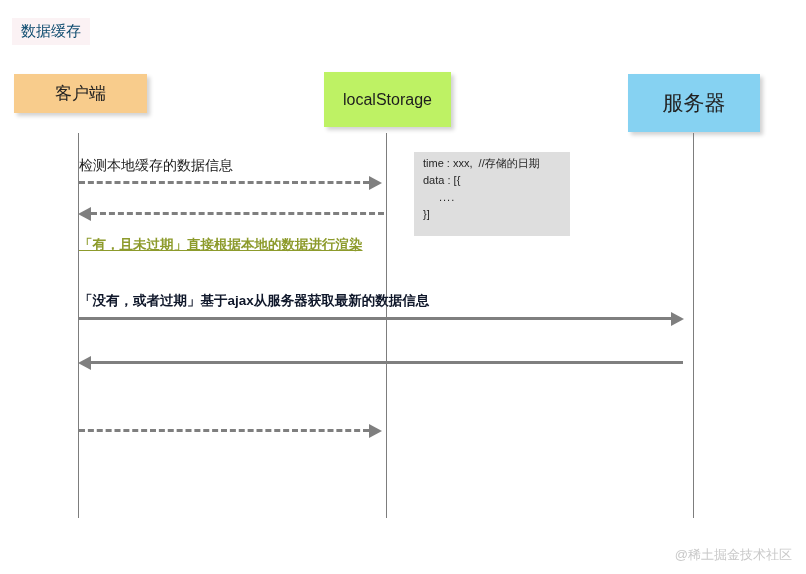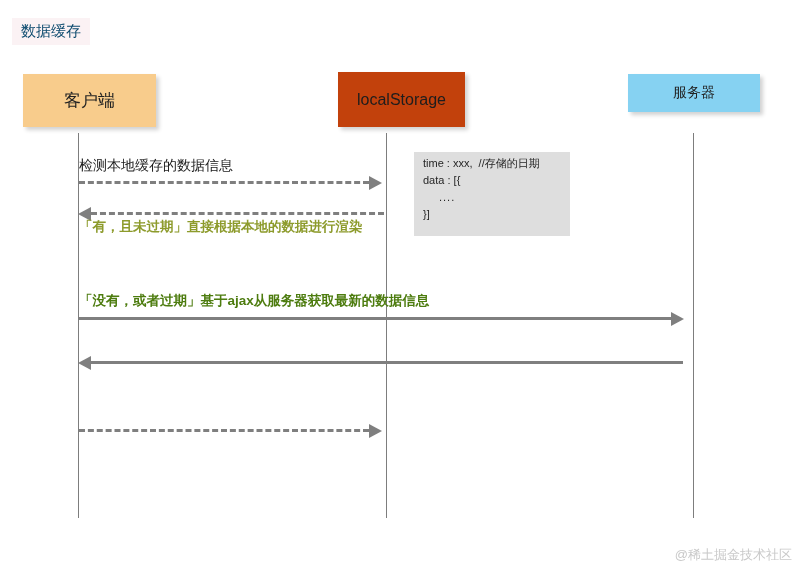--- a/index.html
+++ b/index.html
@@ -44,43 +44,41 @@
     box-shadow: 3px 3px 4px rgba(0,0,0,0.18);
   }
   .actor .ln {
     display: block;
     white-space: nowrap;
   }
   #actor-client {
     left: 14px;
     top: 74px;
     width: 133px;
-    height: 53px;
+    height: 39px;
     background: #f8cc8c;
     font-size: 17px;
-    margin-left: 9px;
   }
   #actor-storage {
     left: 324px;
     top: 72px;
     width: 127px;
     height: 55px;
-    background: #c2410c;
+    background: #bef264;
     font-size: 16px;
     line-height: 22px;
     color: #1d1d1d;
-    margin-left: 14px;
   }
   #actor-server {
     left: 628px;
     top: 74px;
     width: 132px;
-    height: 38px;
+    height: 58px;
     background: #86d2f2;
-    font-size: 14px;
+    font-size: 21px;
   }
 
   
   .lifeline {
     position: absolute;
     width: 1px;
     background: #7d7d7d;
   }
   #lifeline-client  { left: 78px;  top: 133px; height: 385px; }
   #lifeline-storage { left: 386px; top: 133px; height: 385px; }
@@ -88,21 +86,21 @@
 
   
   .msg-label {
     position: absolute;
     font-size: 14px;
     line-height: 18px;
     white-space: nowrap;
     color: #1b1b1b;
   }
   .msg-label.green { color: #8d9b2c; font-weight: bold; font-size: 13.5px; }
-  .msg-label.red   { color: #4d7c0f; font-weight: bold; font-size: 13.5px; }
+  .msg-label.red   { color: #0f172a; font-weight: bold; font-size: 13.5px; }
 
   .arrow-line {
     position: absolute;
     height: 0;
     border-top: 3px solid #7f7f7f;
   }
   .arrow-line.dashed {
     border-top-style: dashed;
     border-top-width: 3.5px;
   }
@@ -171,21 +169,21 @@
   <div class="lifeline" id="lifeline-client"></div>
   <div class="lifeline" id="lifeline-storage"></div>
   <div class="lifeline" id="lifeline-server"></div>
 
   <div class="msg-label" style="left:79px; top:156px;">检测本地缓存的数据信息</div>
   <div class="arrow-line dashed" style="left:79px; top:181px; width:290px;"></div>
   <div class="arrow-head right" style="left:369px; top:176px;"></div>
 
   <div class="arrow-line dashed" style="left:91px; top:212px; width:293px;"></div>
   <div class="arrow-head left" style="left:78px; top:207px;"></div>
-  <div class="msg-label green" style="left:79px; top:218px;">「有，且未过期」直接根据本地的数据进行渲染</div>
+  <div class="msg-label green" style="left:79px; top:236px;text-decoration:underline;">「有，且未过期」直接根据本地的数据进行渲染</div>
 
   <div class="msg-label red" style="left:79px; top:292px;">「没有，或者过期」基于ajax从服务器获取最新的数据信息</div>
   <div class="arrow-line" style="left:79px; top:317px; width:594px;"></div>
   <div class="arrow-head right" style="left:671px; top:312px;"></div>
 
   <div class="arrow-line" style="left:91px; top:361px; width:592px;"></div>
   <div class="arrow-head left" style="left:78px; top:356px;"></div>
 
   <div class="arrow-line dashed" style="left:79px; top:429px; width:290px;"></div>
   <div class="arrow-head right" style="left:369px; top:424px;"></div>

